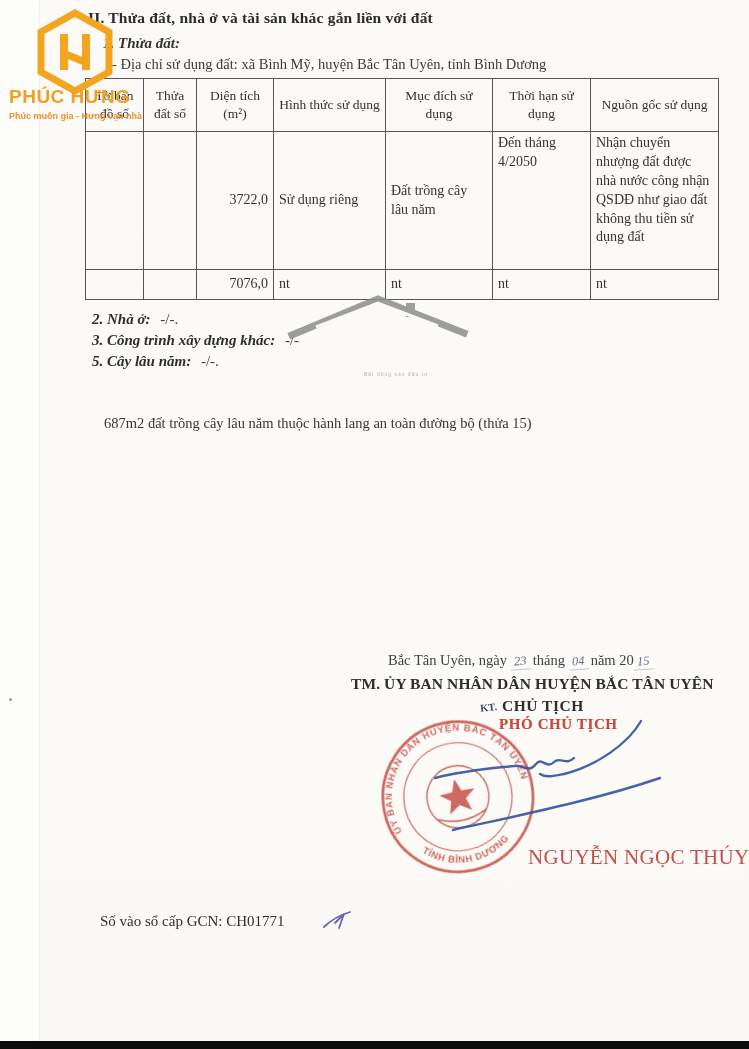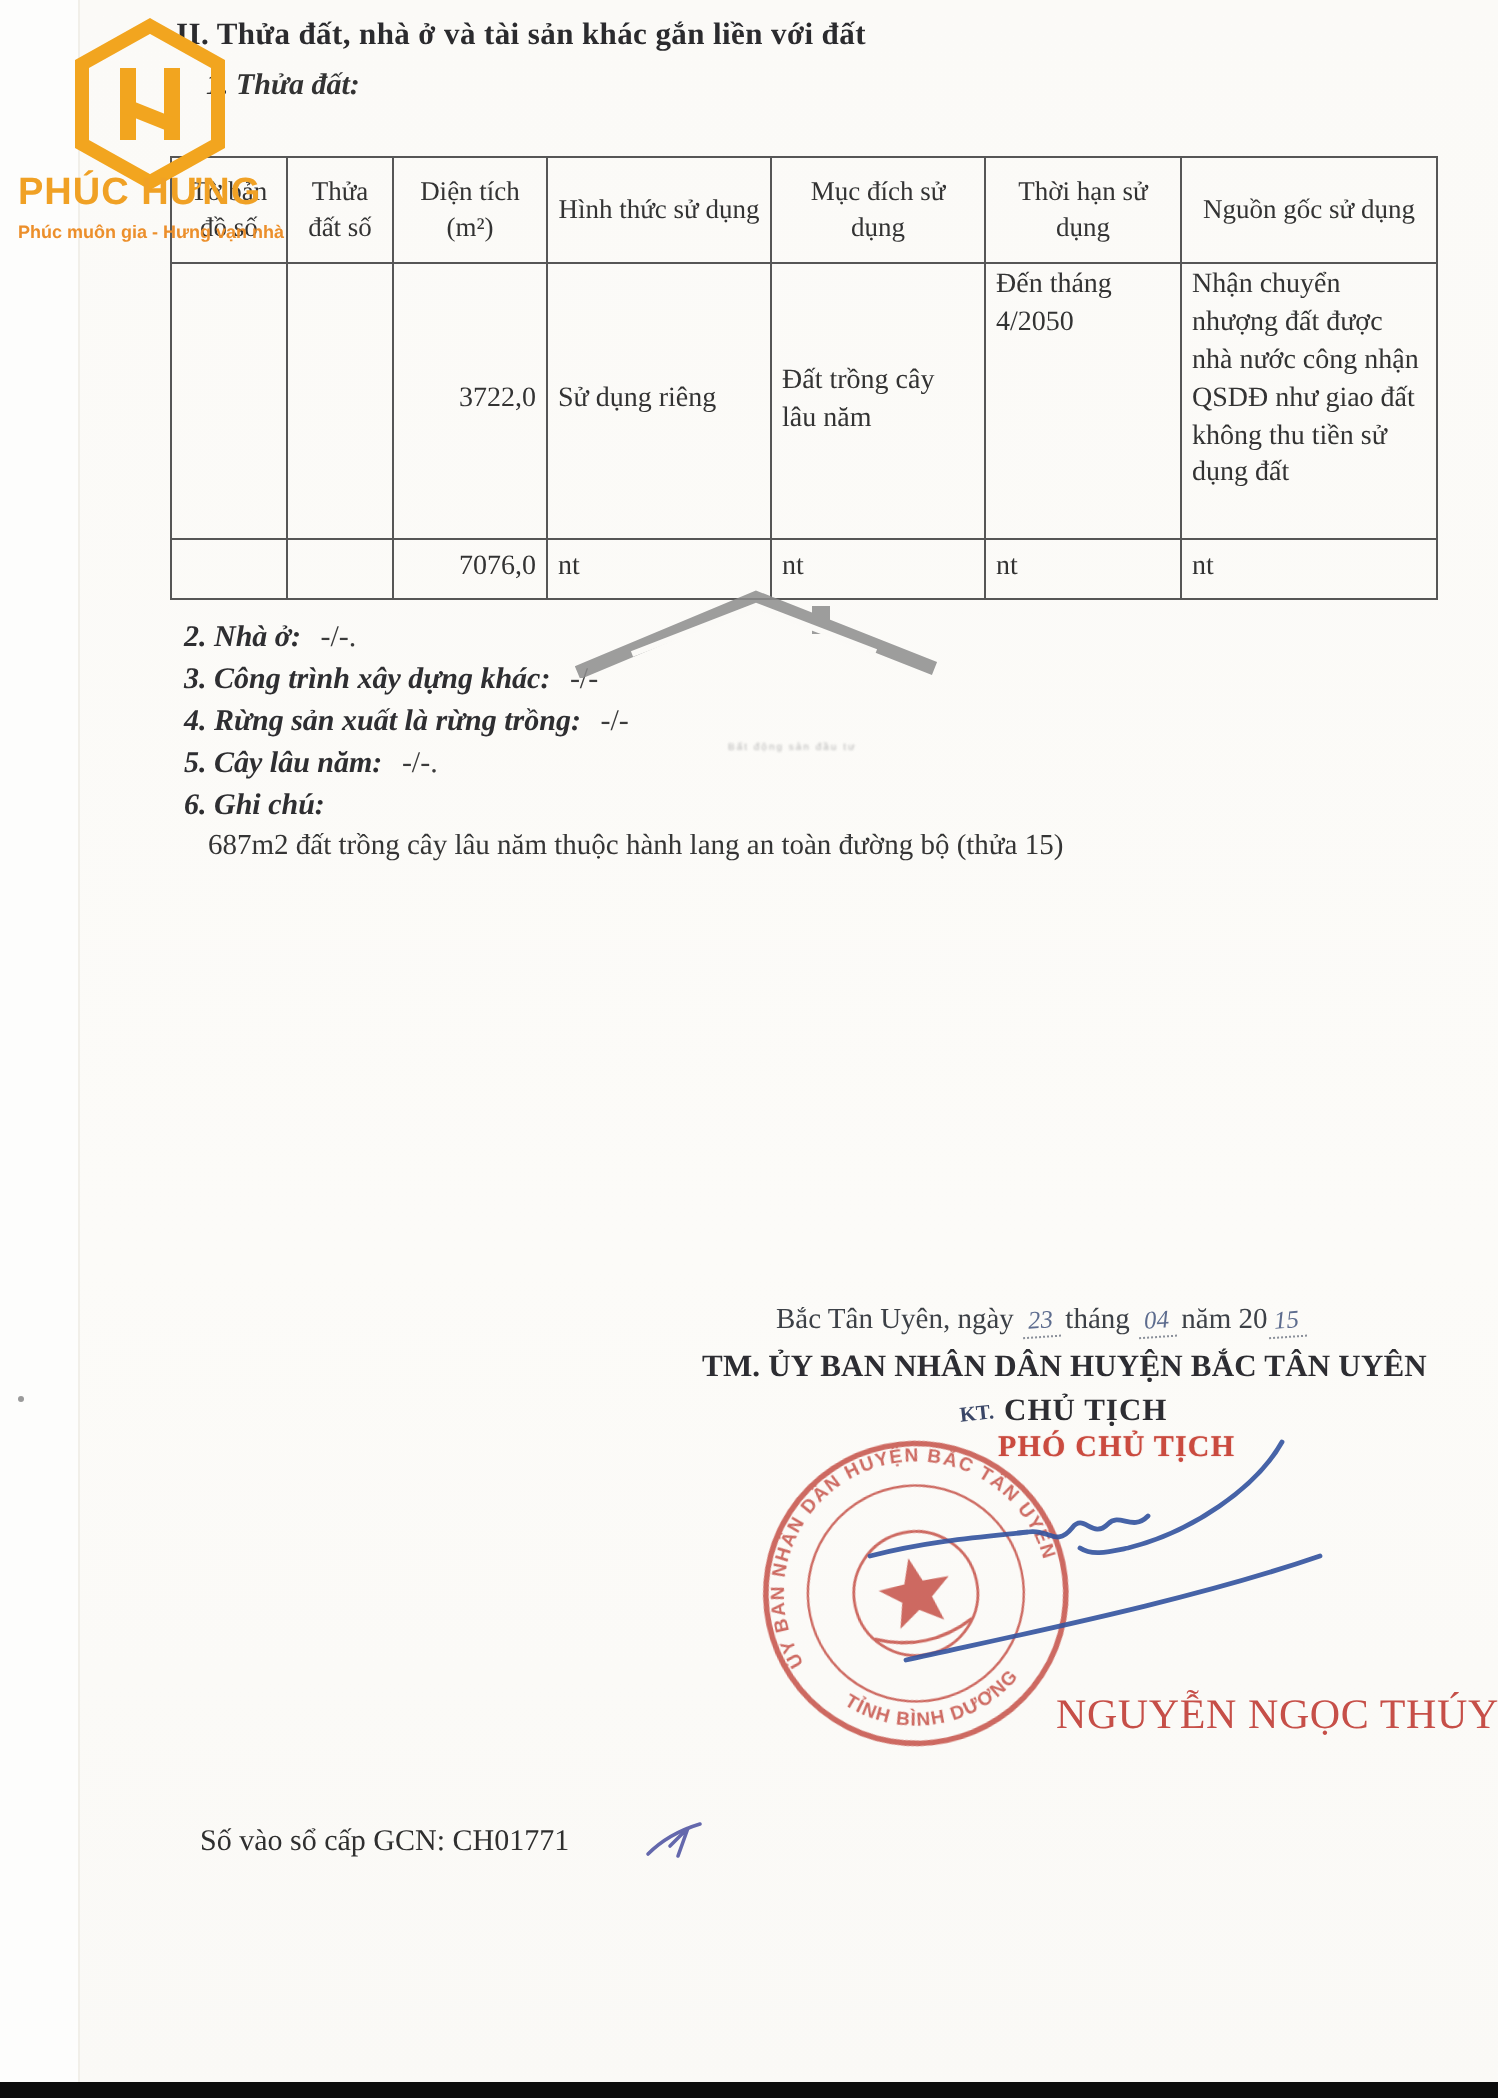--- a/index.html
+++ b/index.html
@@ -98,20 +98,21 @@
 <body>
 
 <div class="page">
 
   <div class="left-margin"></div>
   <div class="pink-strip"></div>
   <div class="dot-artifact"></div>
 
   <div class="section-title">II. Thửa đất, nhà ở và tài sản khác gắn liền với đất</div>
   <div class="sub-title">1. Thửa đất:</div>
+  <div class="address">- Địa chỉ sử dụng đất:  xã Bình Mỹ, huyện Bắc Tân Uyên, tỉnh Bình Dương</div>
 
   <table class="land">
     <colgroup>
       <col style="width:58px">
         <col style="width:53px">
         <col style="width:77px">
       <col style="width:112px">
         <col style="width:107px">
         <col style="width:98px">
       <col style="width:128px">
@@ -163,30 +164,22 @@
   <div class="items">
     <div class="item">
       <span class="item-label">2. Nhà ở:</span>
       <span class="item-value">-/-.</span>
     </div>
     <div class="item">
       <span class="item-label">3. Công trình xây dựng khác:</span>
       <span class="item-value">-/-</span>
     </div>
     <div class="item">
-      <span class="item-label">4. Rừng sản xuất là rừng trồng:</span>
-      <span class="item-value">-/-</span>
-    </div>
-    <div class="item">
       <span class="item-label">5. Cây lâu năm:</span>
       <span class="item-value">-/-.</span>
-    </div>
-    <div class="item">
-      <span class="item-label">6. Ghi chú:</span>
-      <span class="item-value"></span>
     </div>
   </div>
   <div class="note">687m2 đất trồng cây lâu năm thuộc hành lang an toàn đường bộ (thửa 15)</div>
 
   <div class="goland">
     <svg width="195" height="46" viewBox="0 0 195 46">
       <path d="M 6 42 L 92 6 L 178 40" fill="none" stroke="#8d8d8d" stroke-width="7" stroke-linecap="square"></path>
       <rect x="120" y="10" width="9" height="14" fill="#8d8d8d"></rect>
       <path d="M 30 34 L 92 10 L 152 33" fill="none" stroke="#fbfaf7" stroke-width="3"></path>
     </svg>

